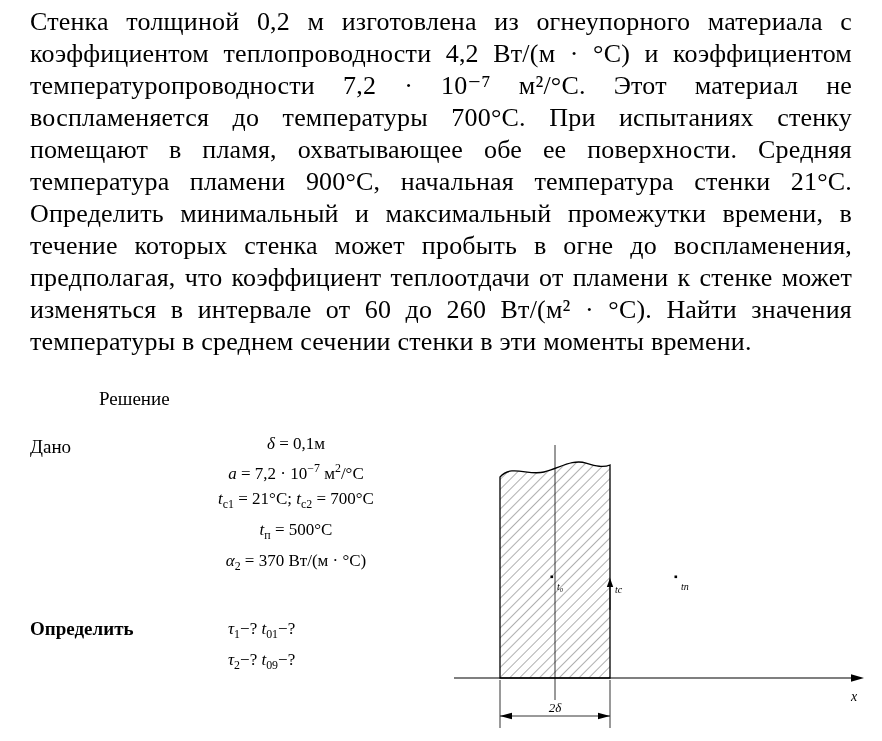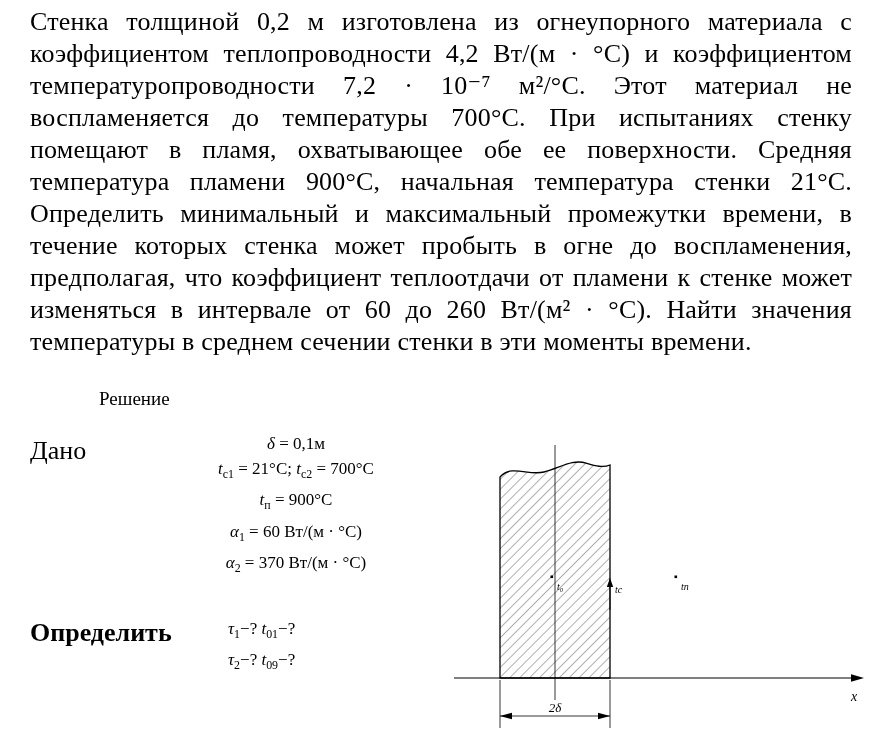--- a/index.html
+++ b/index.html
@@ -6,21 +6,21 @@
   body{
     width:882px;height:741px;position:relative;overflow:hidden;
     font-family:"Liberation Serif","DejaVu Serif",serif;color:#000;
   }
   .problem{
     position:absolute;left:30px;top:6px;width:822px;
     font-size:26px;line-height:32px;
     text-align:justify;text-align-last:left;letter-spacing:.2px;
   }
   .solution{position:absolute;left:85px;top:388px;font-size:19px;margin-left:14px;}
-  .side-label{position:absolute;left:30px;font-size:26px;}
+  .side-label{position:absolute;left:30px;font-size:19px;}
   .given-label{top:436px;}
   .find-label{top:618px;font-weight:bold;}
   .math-col{position:absolute;font-size:17px;}
   .given-col{left:146px;top:431px;width:300px;text-align:center;}
   .find-col{left:228px;top:616px;text-align:left;}
   .m-line{line-height:25px;white-space:nowrap;}
   .it{font-style:italic;}
   sub,sup{font-size:70%;}
   .diagram{position:absolute;left:440px;top:430px;width:442px;height:311px;}
   svg text{font-family:"Liberation Serif","DejaVu Serif",serif;}
@@ -28,23 +28,23 @@
 </head>
 <body>
 
 <div class="problem">Стенка толщиной 0,2 м изготовлена из огнеупорного материала с коэффициентом теплопроводности 4,2 Вт/(м · °С) и коэффициентом температуропроводности 7,2 · 10⁻⁷ м²/°С. Этот материал не воспламеняется до температуры 700°С. При испытаниях стенку помещают в пламя, охватывающее обе ее поверхности. Средняя температура пламени 900°С, начальная температура стенки 21°С. Определить минимальный и максимальный промежутки времени, в течение которых стенка может пробыть в огне до воспламенения, предполагая, что коэффициент теплоотдачи от пламени к стенке может изменяться в интервале от 60 до 260 Вт/(м² · °С). Найти значения температуры в среднем сечении стенки в эти моменты времени.</div>
 
 <div class="solution">Решение</div>
 
 <div class="side-label given-label">Дано</div>
 <div class="math-col given-col">
     <div class="m-line"><span class="it">δ</span><span> = 0,1м</span></div>
+    <div class="m-line"><span class="it">a</span><span> = 7,2 · 10</span><sup>−7</sup><span> м</span><sup>2</sup><span>/°С</span></div>
     <div class="m-line"><span class="it">t</span><sub>с1</sub><span> = 21°С; </span><span class="it">t</span><sub>с2</sub><span> = 700°С</span></div>
-    <div class="m-line"><span class="it">t</span><sub>п</sub><span> = 900°С</span></div>
-    <div class="m-line"><span class="it">α</span><sub>1</sub><span> = 60 Вт/(м · °С)</span></div>
+    <div class="m-line"><span class="it">t</span><sub>п</sub><span> = 500°С</span></div>
     <div class="m-line"><span class="it">α</span><sub>2</sub><span> = 370 Вт/(м · °С)</span></div>
   </div>
 
 <div class="side-label find-label">Определить</div>
 <div class="math-col find-col">
     <div class="m-line"><span class="it">τ</span><sub>1</sub><span>−? </span><span class="it">t</span><sub>01</sub><span>−?</span></div>
     <div class="m-line"><span class="it">τ</span><sub>2</sub><span>−? </span><span class="it">t</span><sub>09</sub><span>−?</span></div>
   </div>
 
 <div class="diagram">

